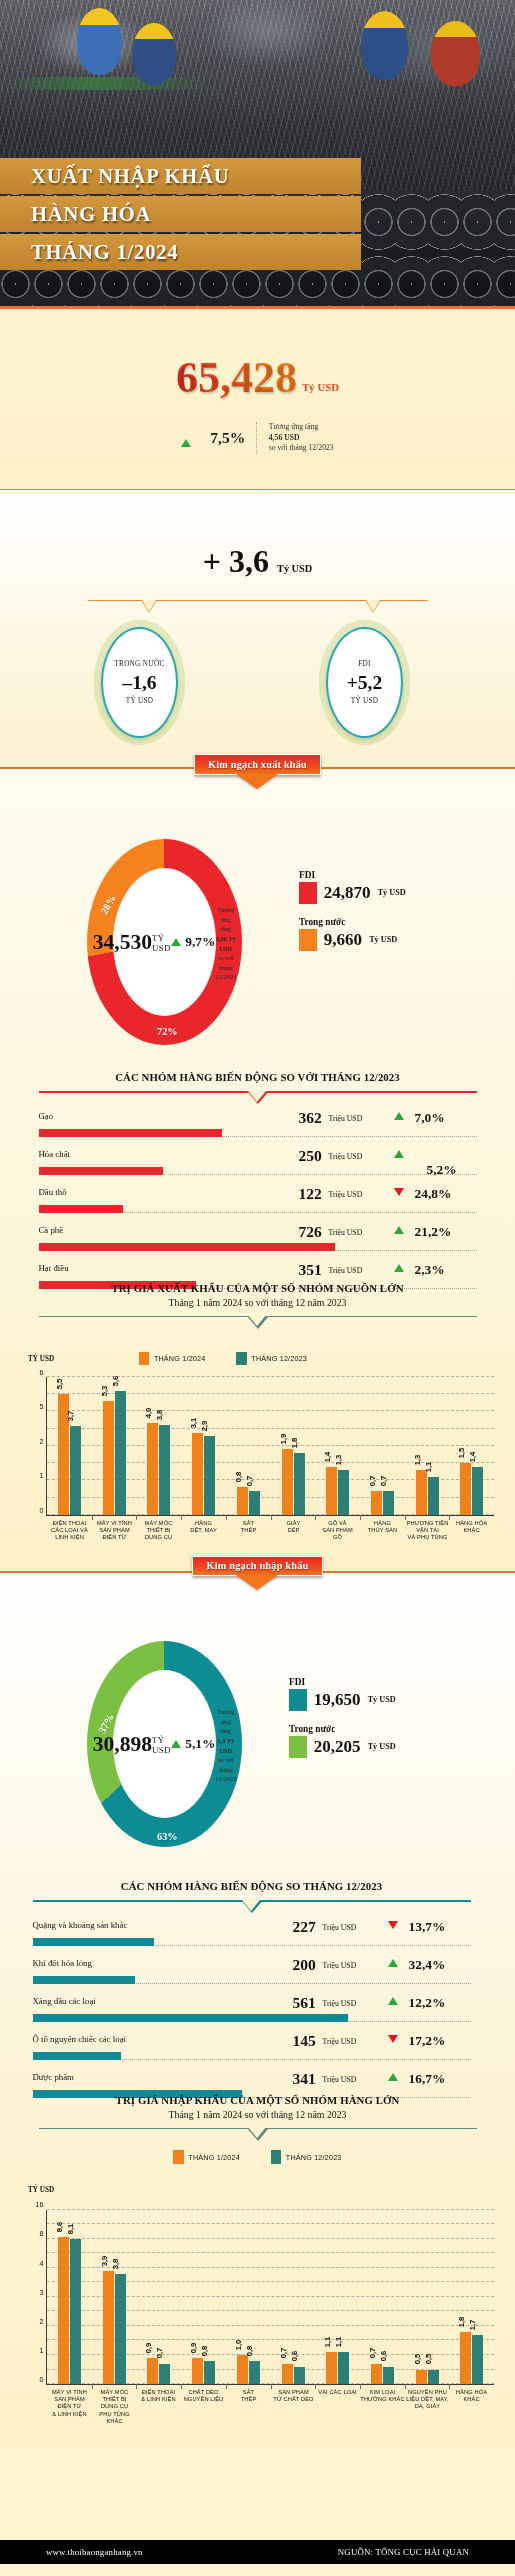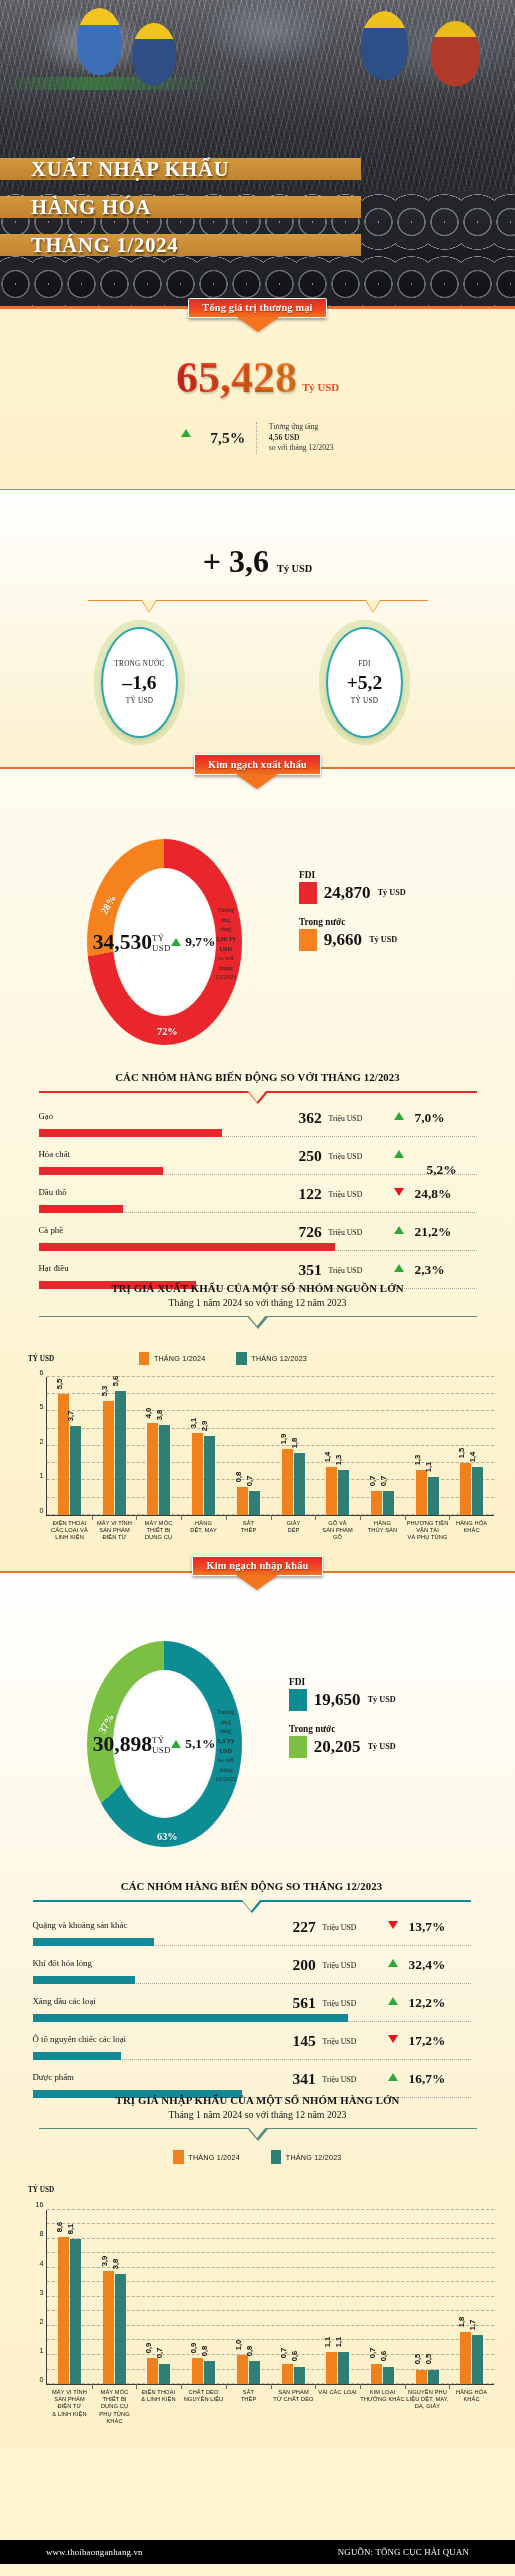--- a/index.html
+++ b/index.html
@@ -30,21 +30,21 @@
   .w1 { left:77px; top:8.2px; width:45px; height:67px;
         background:linear-gradient(180deg,#f2c522 0 17.5px,#3c6fb5 17.5px 100%); }
   .w2 { left:132px; top:23px; width:44px; height:62px;
         background:linear-gradient(180deg,#efc41f 0 15.5px,#2f4f86 15.5px 100%); }
   .w3 { left:361px; top:11.3px; width:47px; height:69px;
         background:linear-gradient(180deg,#f0c11c 0 17.5px,#2c4f88 17.5px 100%); }
   .w4 { left:431px; top:20.6px; width:49px; height:65px;
         background:linear-gradient(180deg,#e9bc1a 0 15.5px,#b13b2a 15.5px 100%); }
   .hero-green { position:absolute; left:0; top:77px; width:515px; height:13.4px;
         background:linear-gradient(90deg,rgba(56,132,62,.0),rgba(56,132,62,.75) 18%,rgba(56,132,62,.0) 42%); }
-  .title-band { position:absolute; left:0; width:361px; height:22px;
+  .title-band { position:absolute; left:0; width:361px; height:36px;
     background:linear-gradient(180deg,#d3973d,#c0842f);
     display:flex; align-items:center; }
   .tb1 { top:158px; }
   .tb2 { top:196px; }
   .tb3 { top:234px; }
   .title-band span {
     padding-left:31px; color:#fff; font-family:"Liberation Serif", serif;
     font-weight:bold; font-size:20.6px; letter-spacing:0.8px;
     text-shadow:1px 1.5px 2.1px rgba(0,0,0,.55);
   }
@@ -189,32 +189,26 @@
   <div class="title-band tb2">
     <span>HÀNG HÓA</span>
   </div>
   <div class="title-band tb3">
     <span>THÁNG 1/2024</span>
   </div>
   <div class="hero-bot-line"></div>
 </div>
 
 <div class="sec bg-cream" style="height:180px;">
-  <div class="ribbon-wrap" style="top:-11.3px;">
-    <div class="ribbon">
-      <span>Tổng giá trị thương mại</span>
-      <div class="ribbon-arrow"></div>
-    </div>
-  </div>
   <div style="position:absolute; left:0; top:47px; width:515px; display:flex; justify-content:center; align-items:flex-end; gap:5.2px;">
     <div class="bignum">65,428</div>
     <div class="unit-small" style="padding-bottom:7.2px;">Tỷ USD</div>
   </div>
   <div style="position:absolute; left:0; top:113px; width:515px; display:flex; justify-content:center; align-items:center; gap:11.3px;">
-    <div style="display:flex; align-items:flex-start; gap:19px;">
+    <div style="display:flex; align-items:flex-end; gap:19px;">
       <div class="tri-up"></div>
       <div class="pct-big">7,5%</div>
     </div>
     <div class="vdots"></div>
     <div class="note">
       <div>Tương ứng tăng</div>
       <div><b>4,56 USD</b></div>
       <div>so với tháng 12/2023</div>
     </div>
   </div>

